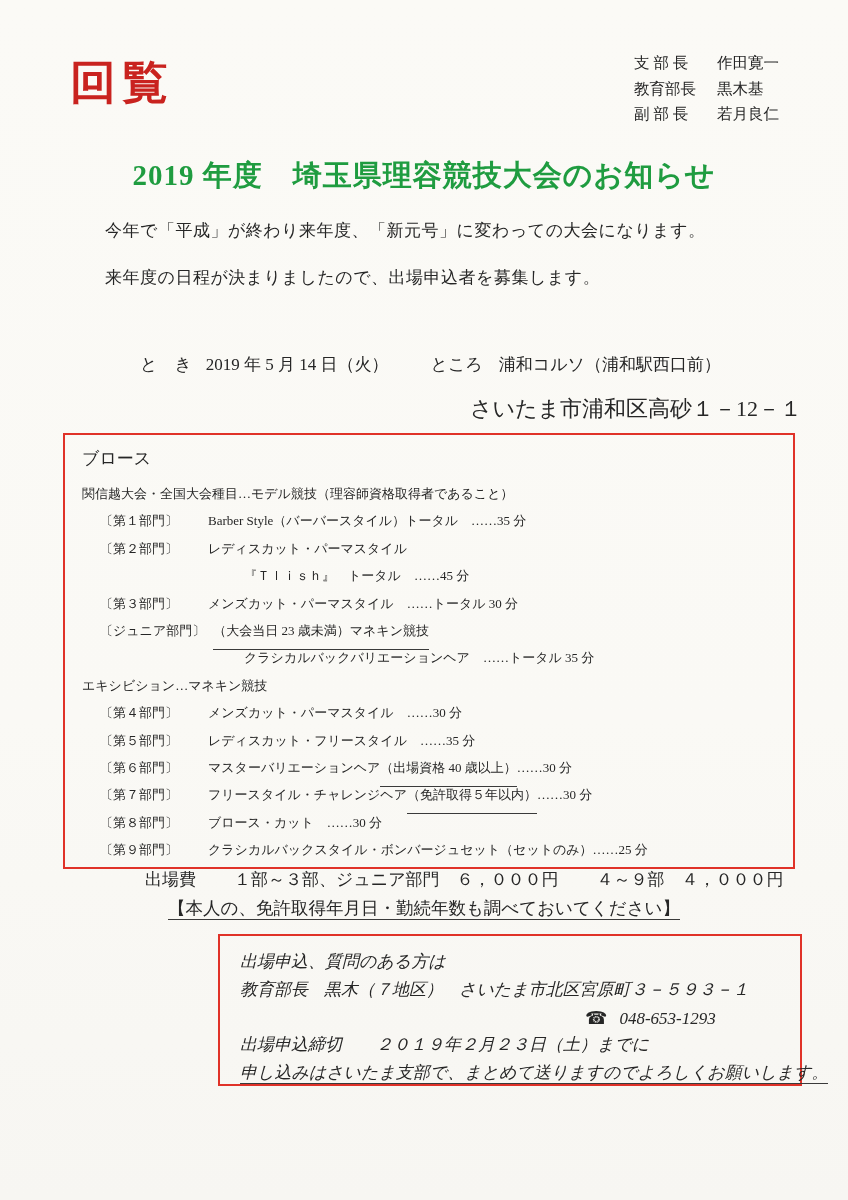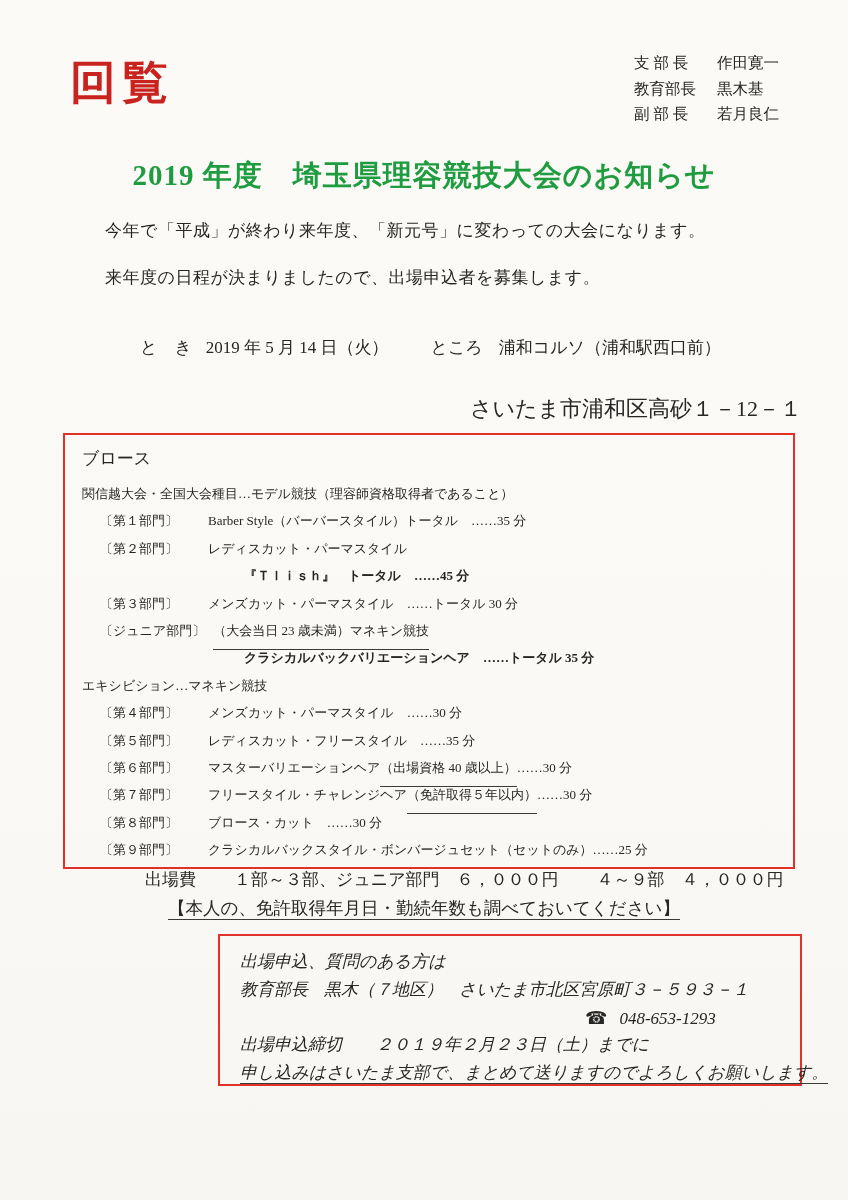--- a/index.html
+++ b/index.html
@@ -26,35 +26,35 @@
   .officials .role{display:inline-block;min-width:68px;margin-right:15px;}
   
   .title{
     position:absolute;left:0;top:156px;width:848px;margin:0;
     text-align:center;font-size:29px;font-weight:600;
     color:#1f9c40;letter-spacing:1px;
   }
   .intro{position:absolute;left:105px;margin:0;font-size:17px;letter-spacing:0.5px;}
   .i1{top:219px;}
   .i2{top:266px;}
-  .whenwhere{position:absolute;left:140px;top:336px;font-size:17px;}
+  .whenwhere{position:absolute;left:140px;top:353px;font-size:17px;}
   .whenwhere .lbl{margin-right:14px;}
   .whenwhere .sp2{margin-left:42px;margin-right:16px;}
   .address{position:absolute;left:470px;top:394px;font-size:22px;}
   
   .events-box{
     position:absolute;left:63px;top:433px;width:711px;height:420px;
     border:2px solid #e03228;background:transparent;
     padding:12px 0 0 17px;box-sizing:content-box;
   }
   .ev-heading{font-size:17px;height:33px;line-height:24px;}
   .ev-line{font-size:13px;height:27.4px;line-height:27.4px;white-space:nowrap;}
   .dept{padding-left:18px;}
   .dept-label{display:inline-block;min-width:100px;margin-right:8px;}
-  .cont{padding-left:162px;font-weight:bold;}
+  .cont{padding-left:162px;}
   .u-seg{border-bottom:1.4px solid #3a3a3a;padding-bottom:11px;}
   
   .fee-line{position:absolute;left:145px;top:868px;font-size:17px;}
   .fee-line .g{margin-left:38px;}
   .fee-note{position:absolute;left:0;top:896px;width:848px;text-align:center;font-size:17.5px;}
   .underline{border-bottom:1.4px solid #3a3a3a;padding-bottom:1px;}
   
   .contact-box{
     position:absolute;left:218px;top:934px;width:584px;height:152px;
     border:2px solid #e03228;padding:12px 0 0 20px;box-sizing:border-box;

